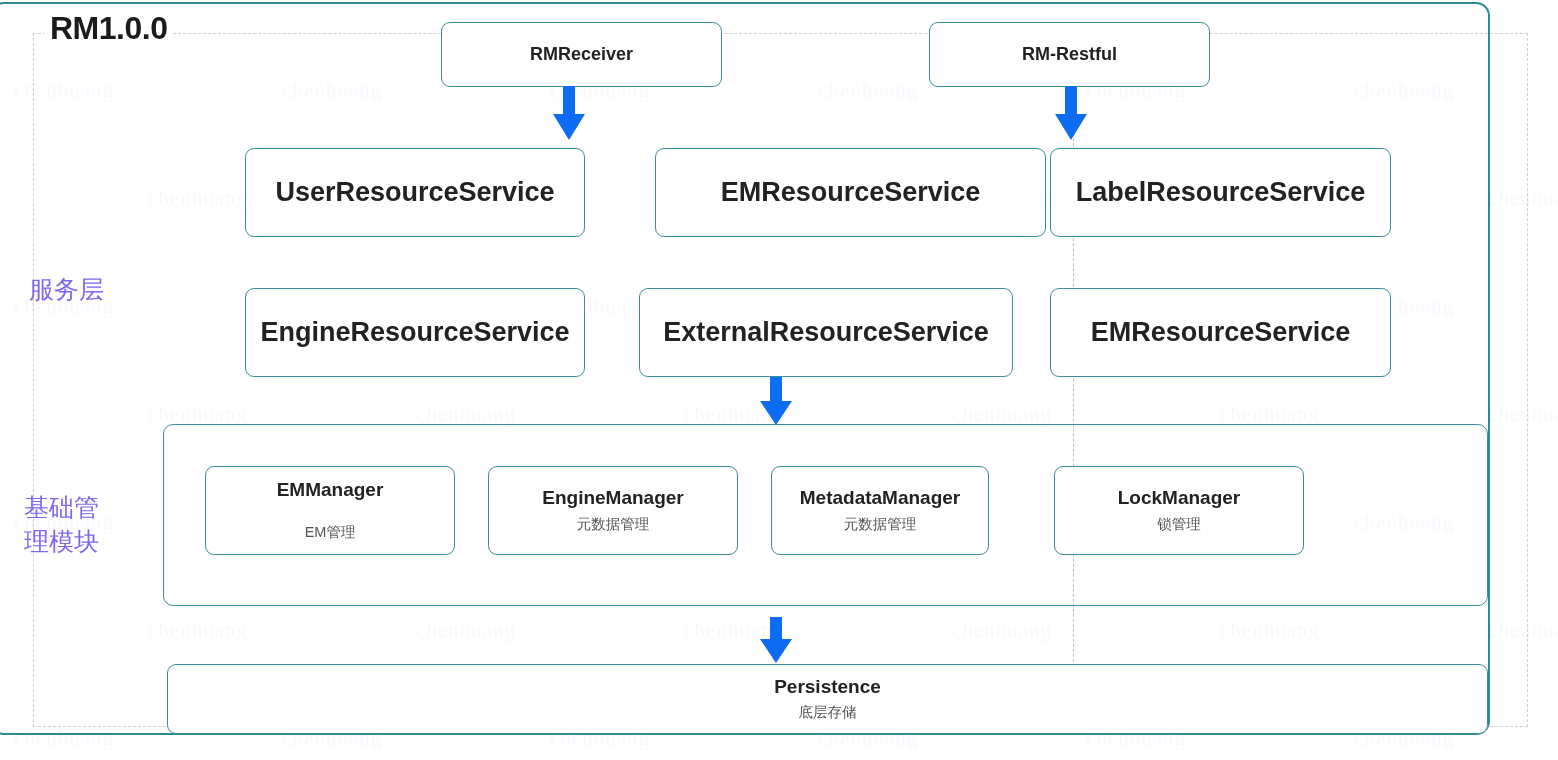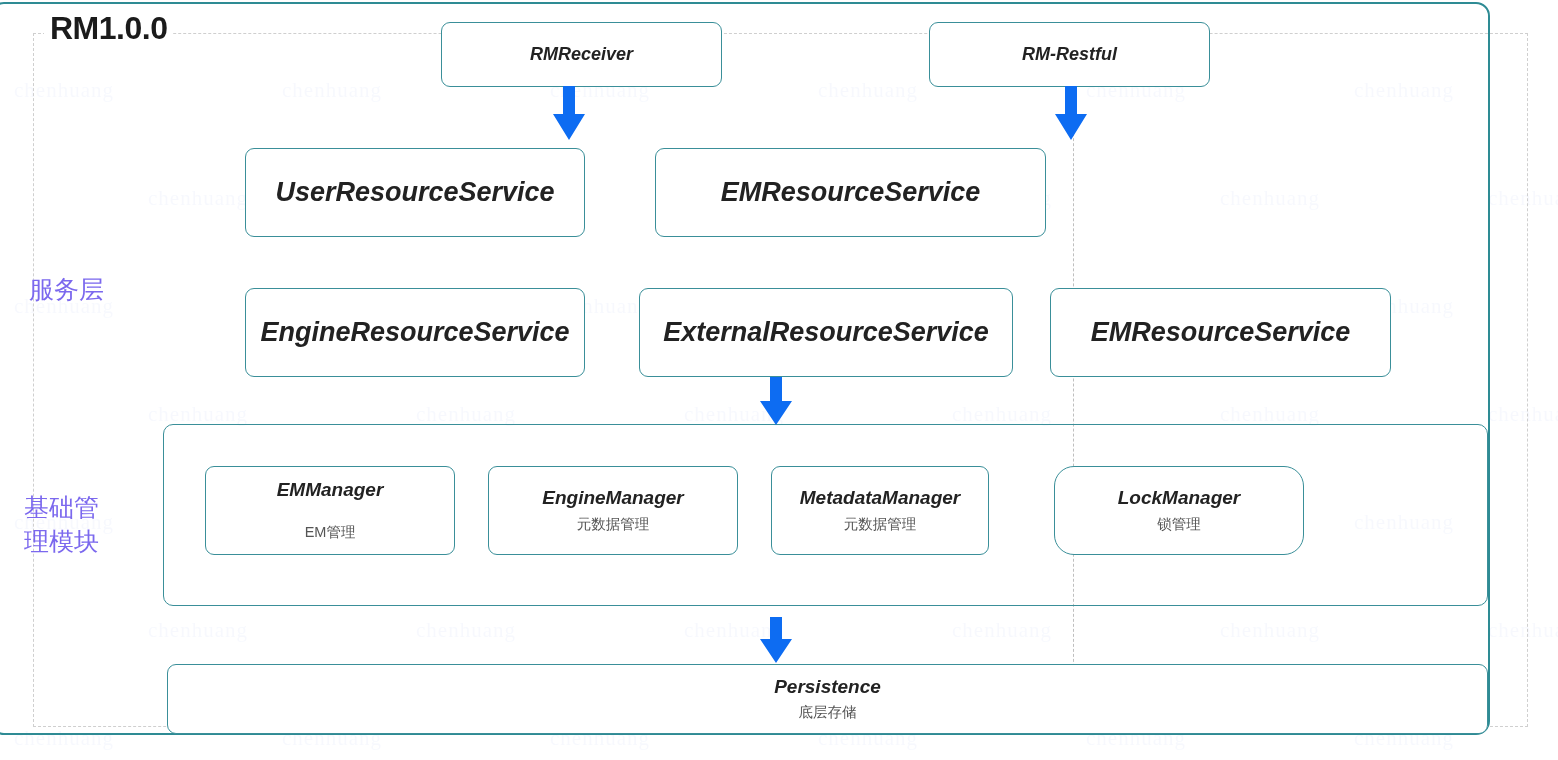--- a/index.html
+++ b/index.html
@@ -112,21 +112,20 @@
     flex-direction: column;
     align-items: center;
     justify-content: center;
     z-index: 3;
   }
   .node .node-title {
     color: #222222;
     font-weight: 700;
     text-align: center;
     line-height: 1.15;
-    font-style: italic;
   }
   .node .node-sub {
     color: #555555;
     font-size: 14.5px;
     text-align: center;
     margin-top: 6px;
     font-family: "Liberation Sans", "DejaVu Sans", sans-serif;
   }
 
   
@@ -158,21 +157,21 @@
     background: transparent;
     z-index: 2;
   }
 
   
   .manager-node { top: 466px; height: 89px; }
   .manager-node .node-title { font-size: 19px; font-weight: 700; }
   #node-emmanager       { left: 205px;  width: 250px; gap: 17px; }
   #node-enginemanager   { left: 488px;  width: 250px; }
   #node-metadatamanager { left: 771px;  width: 218px; }
-  #node-lockmanager     { left: 1054px; width: 250px; border-radius: 20px; }
+  #node-lockmanager     { left: 1054px; width: 250px; }
 
   
   #node-persistence {
     left: 167px;
     top: 664px;
     width: 1321px;
     height: 70px;
   }
   #node-persistence .node-title { font-size: 19px; font-weight: 700; }
 
@@ -250,20 +249,23 @@
   <div class="node entry-node" id="node-rmrestful">
     <div class="node-title">RM-Restful</div>
   </div>
 
   <div class="node service-node" id="node-userresourceservice">
     <div class="node-title">UserResourceService</div>
   </div>
   <div class="node service-node" id="node-emresourceservice">
     <div class="node-title">EMResourceService</div>
   </div>
+  <div class="node service-node" id="node-labelresourceservice">
+    <div class="node-title">LabelResourceService</div>
+  </div>
   <div class="node service-node" id="node-engineresourceservice">
     <div class="node-title">EngineResourceService</div>
   </div>
   <div class="node service-node" id="node-externalresourceservice">
     <div class="node-title">ExternalResourceService</div>
   </div>
   <div class="node service-node" id="node-livelinessmonitor">
     <div class="node-title">EMResourceService</div>
   </div>
 

